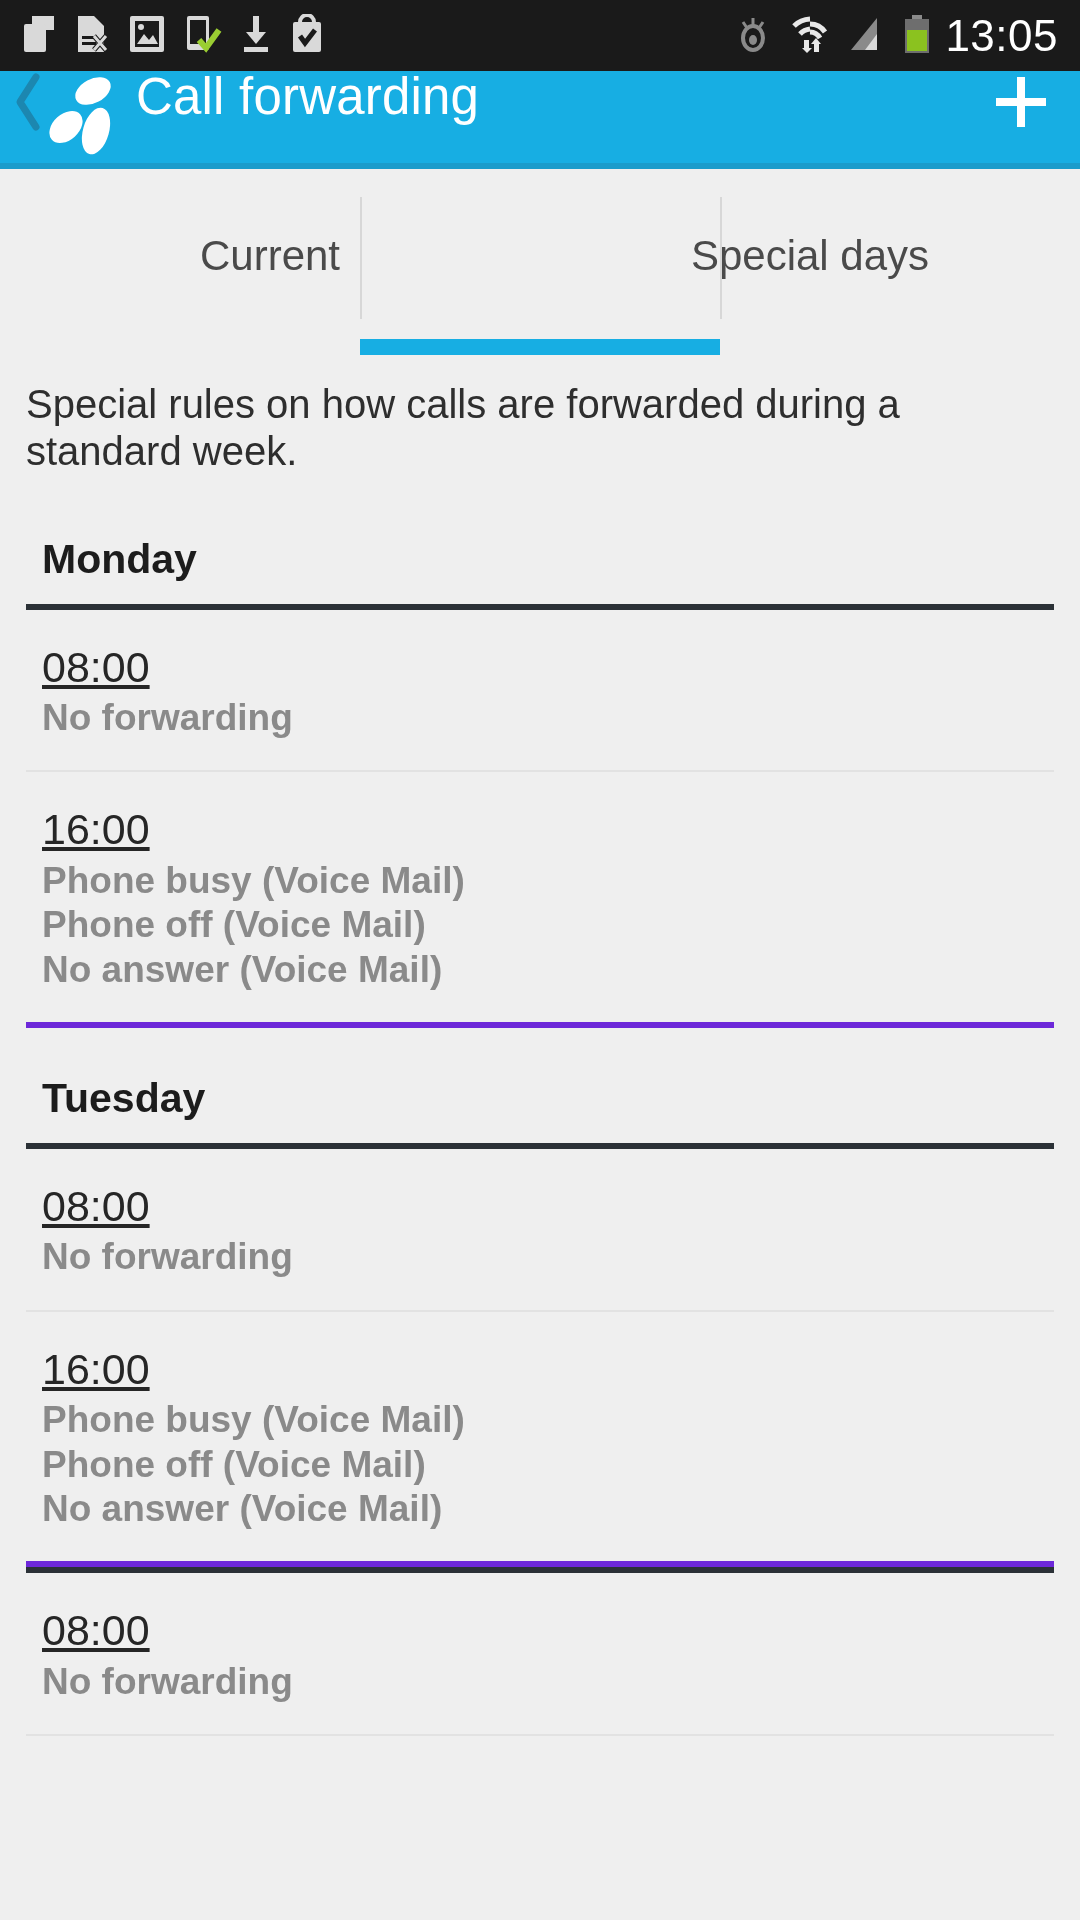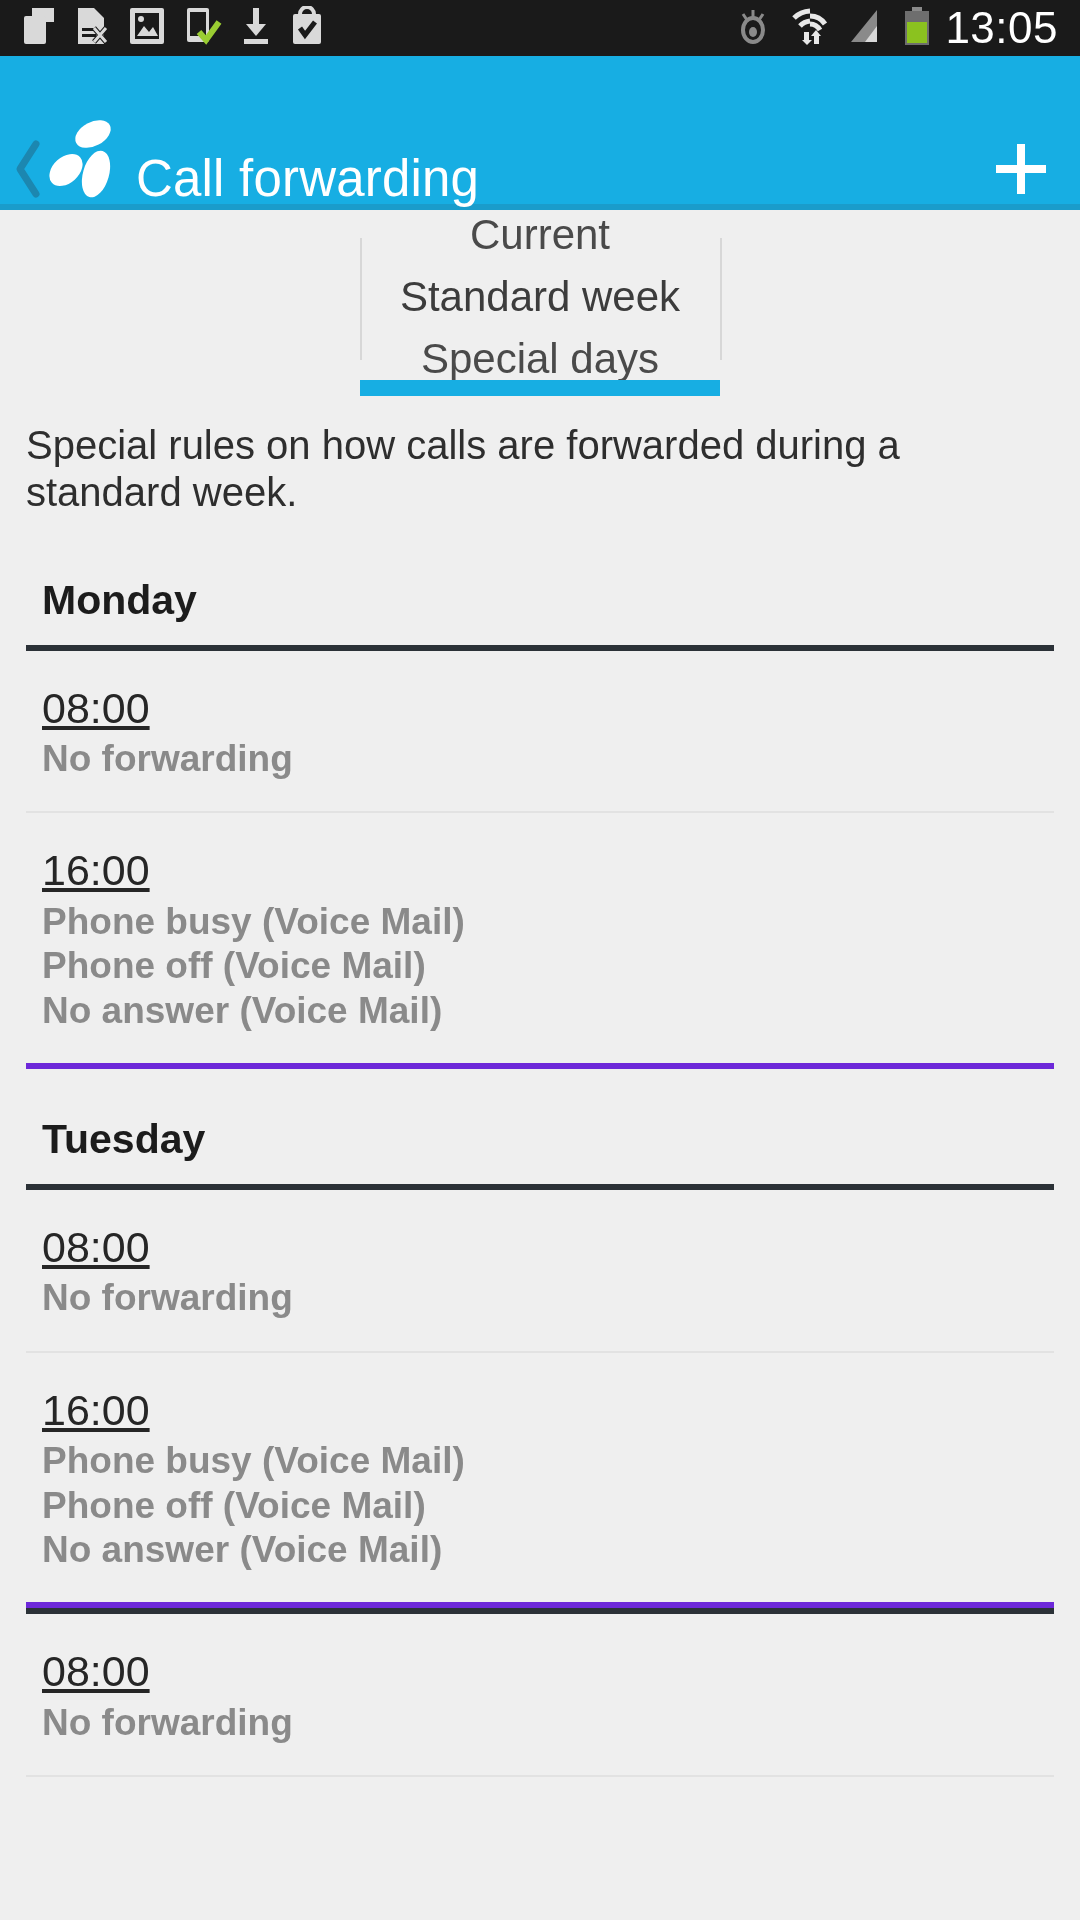--- a/index.html
+++ b/index.html
@@ -5,51 +5,51 @@
   * { margin:0; padding:0; box-sizing:border-box; }
   html, body {
     width:1080px; height:1920px;
     background:#EFEFEF;
     font-family:"Liberation Sans", sans-serif;
     overflow:hidden;
   }
 
   
   .statusbar{
-    height:56px; background:#1A1A1A;
+    height:71px; background:#1A1A1A;
     display:flex; align-items:center;
     padding:0 22px; position:relative;
   }
   .sb-left{ display:flex; align-items:center; gap:18px; }
   .sb-right{ display:flex; align-items:center; gap:16px; margin-left:auto; }
   .sb-icon{ display:block; }
   .sb-clock{
     color:#FFFFFF; font-size:44px; letter-spacing:0.5px;
     margin-left:14px; font-weight:400; line-height:1;
   }
 
   
   .appbar{
-    height:148px; background:#17AEE3;
-    display:flex; align-items:flex-end;
+    height:92px; background:#17AEE3;
+    display:flex; align-items:flex-start;
     padding:0 28px 0 14px; position:relative;
   }
   .back-chevron{ width:30px; flex:0 0 auto; margin-right:2px; }
   .brand-logo{ width:74px; flex:0 0 auto; margin-right:16px; }
   .appbar-title{
     color:#FFFFFF; font-size:51px; font-weight:400;
     letter-spacing:0.2px; line-height:1;
   }
   .appbar-add{ margin-left:auto; width:62px; }
   .appbar-shadow{ height:6px; background:#1A9CCB; }
 
   
   .tabs{
     height:186px; background:#EFEFEF;
-    display:flex; align-items:stretch; position:relative;flex-direction:column;
+    display:flex; align-items:stretch; position:relative;
   }
   .tab{
     flex:1 1 0; display:flex; align-items:center; justify-content:center;
     position:relative; padding-bottom:12px;
   }
   .tab-label{
     font-size:42px; color:#4A4A4A; font-weight:400; line-height:1;
   }
   .tab.active .tab-label{ color:#3C3C3C; }
   .tab-div{
@@ -200,23 +200,20 @@
         <rect x="6" y="27" width="50" height="8" fill="#FFFFFF"></rect>
       </svg>
   </span>
 </div>
 <div class="appbar-shadow"></div>
 
 <div class="tabs">
   <div class="tab">
     <span class="tab-label">Current</span>
   </div>
-  <div class="tab active">
-    <span class="tab-label">Standard week</span>
-  </div>
   <div class="tab">
     <span class="tab-label">Special days</span>
   </div>
   <div class="tab-div d1"></div>
   <div class="tab-div d2"></div>
   <div class="tab-indicator"></div>
 </div>
 
 <div class="description">Special rules on how calls are forwarded during a standard week.</div>
 

